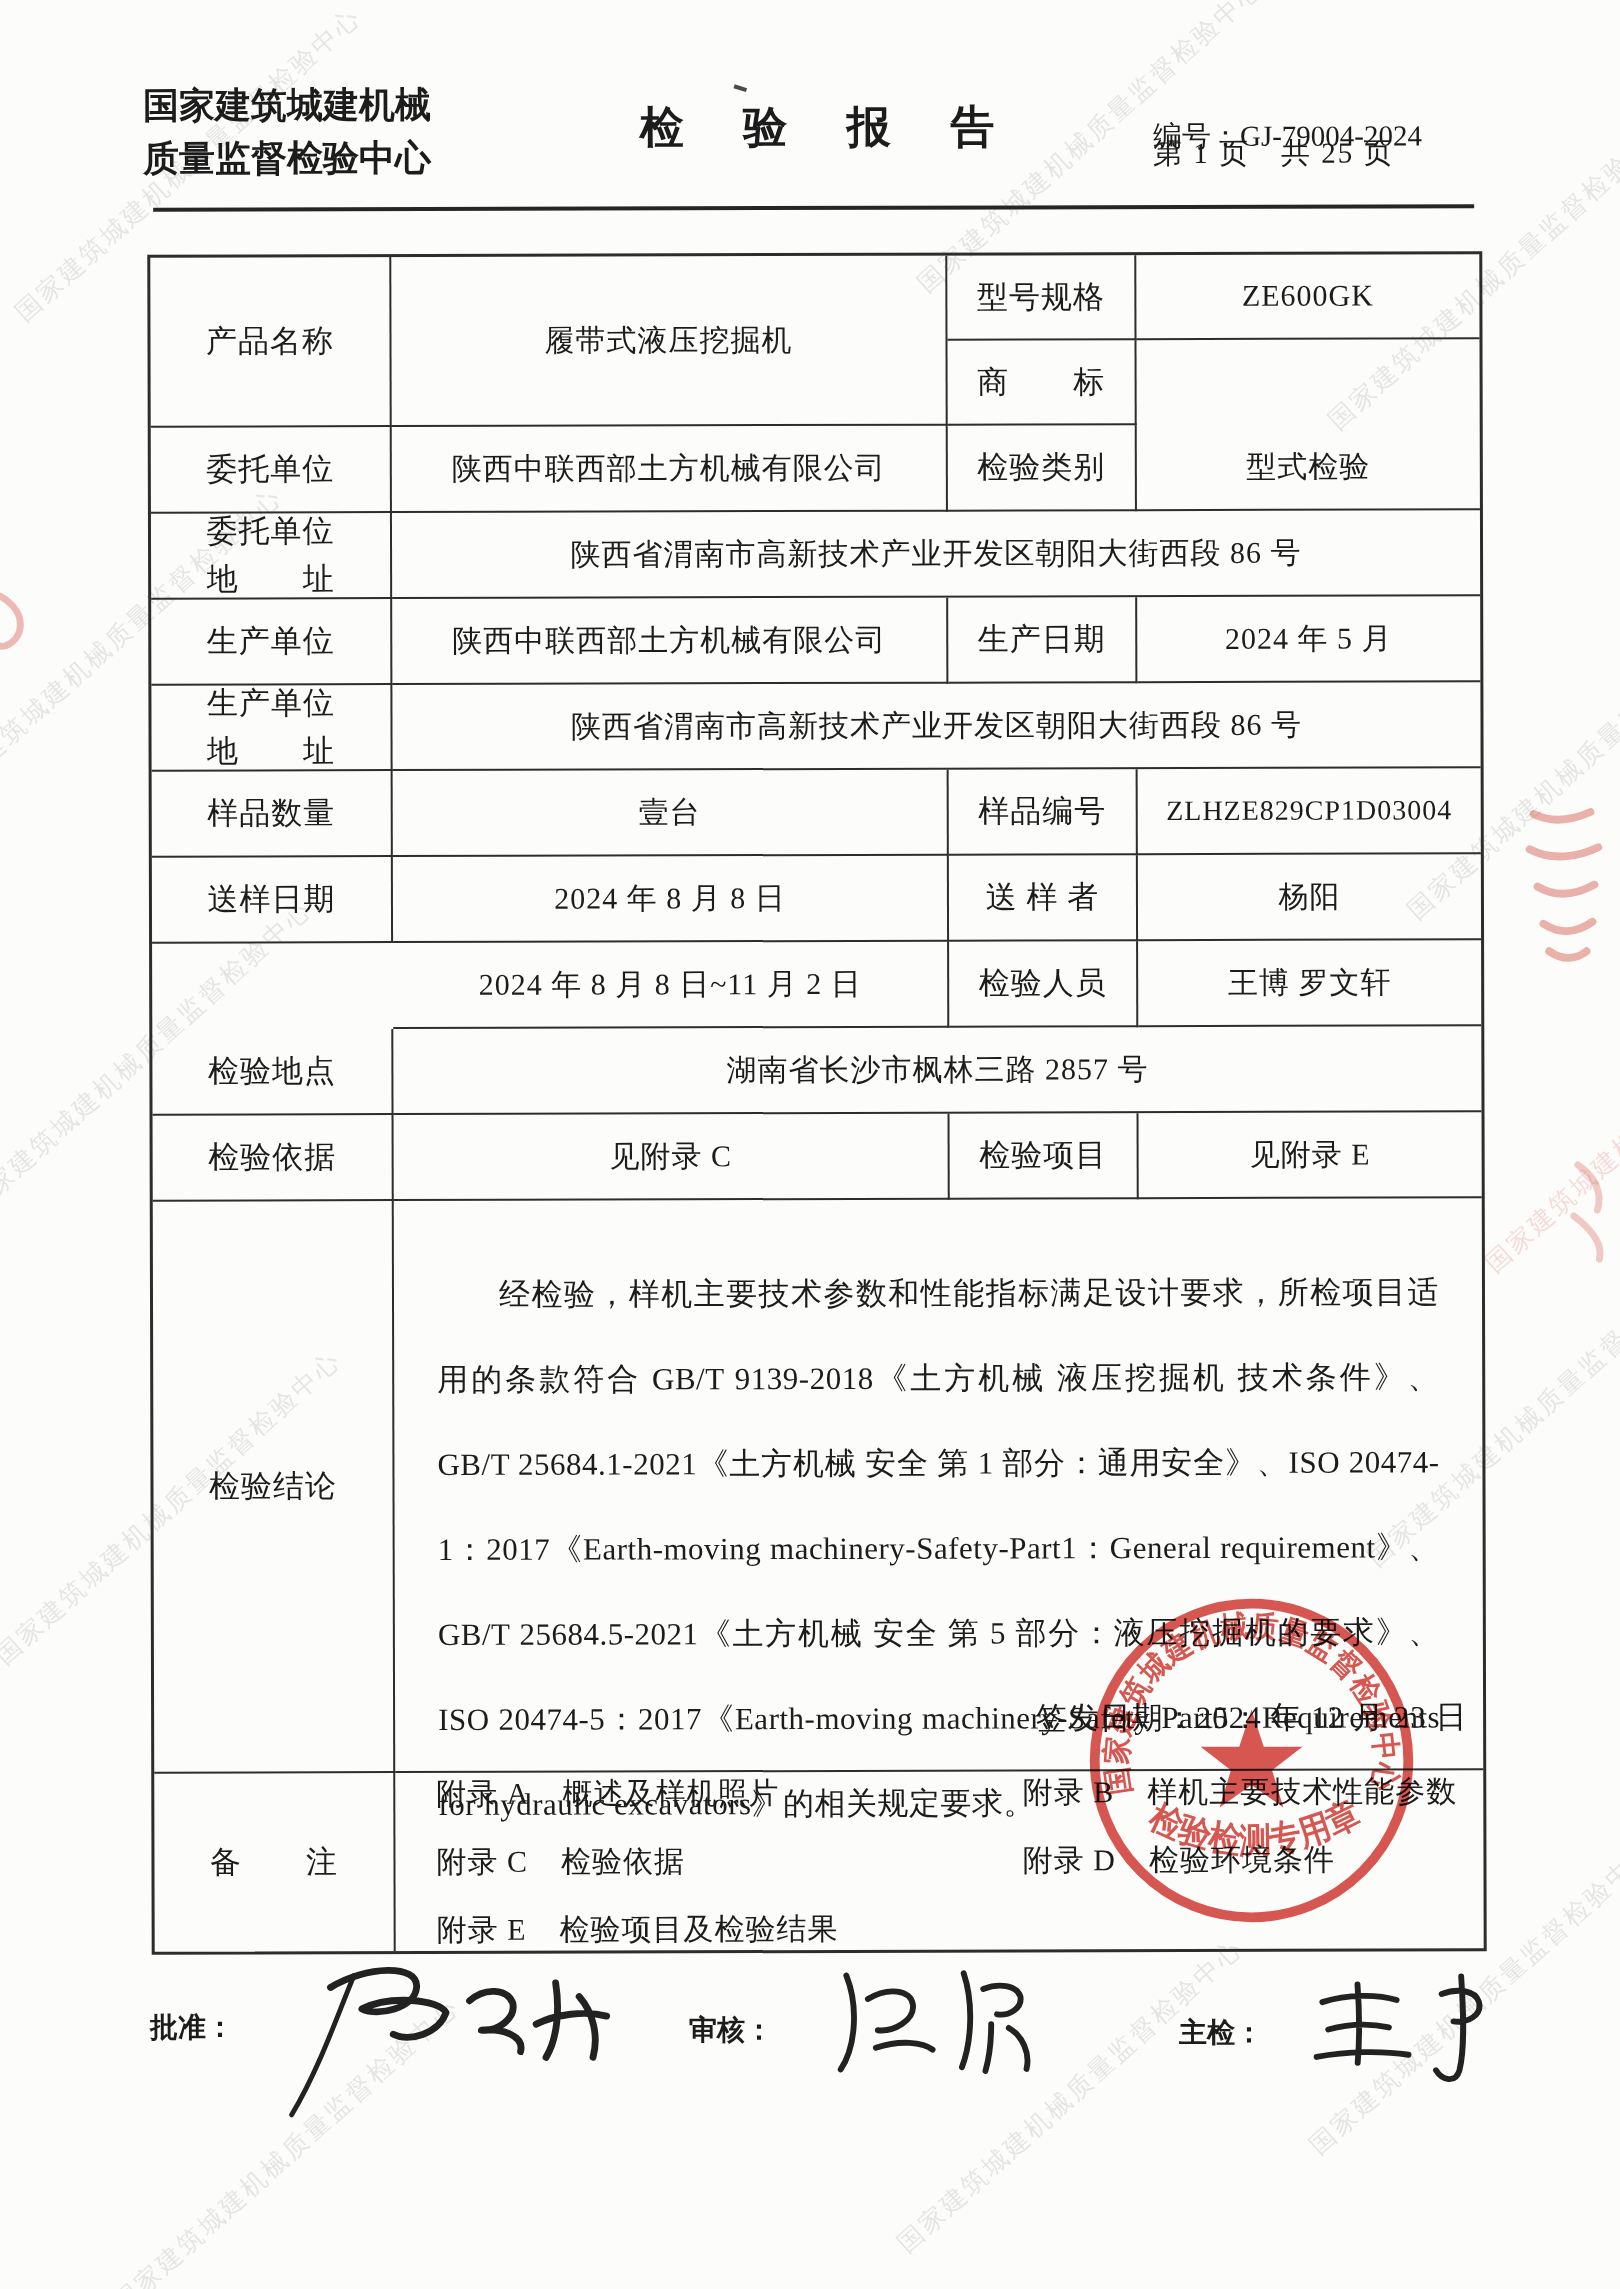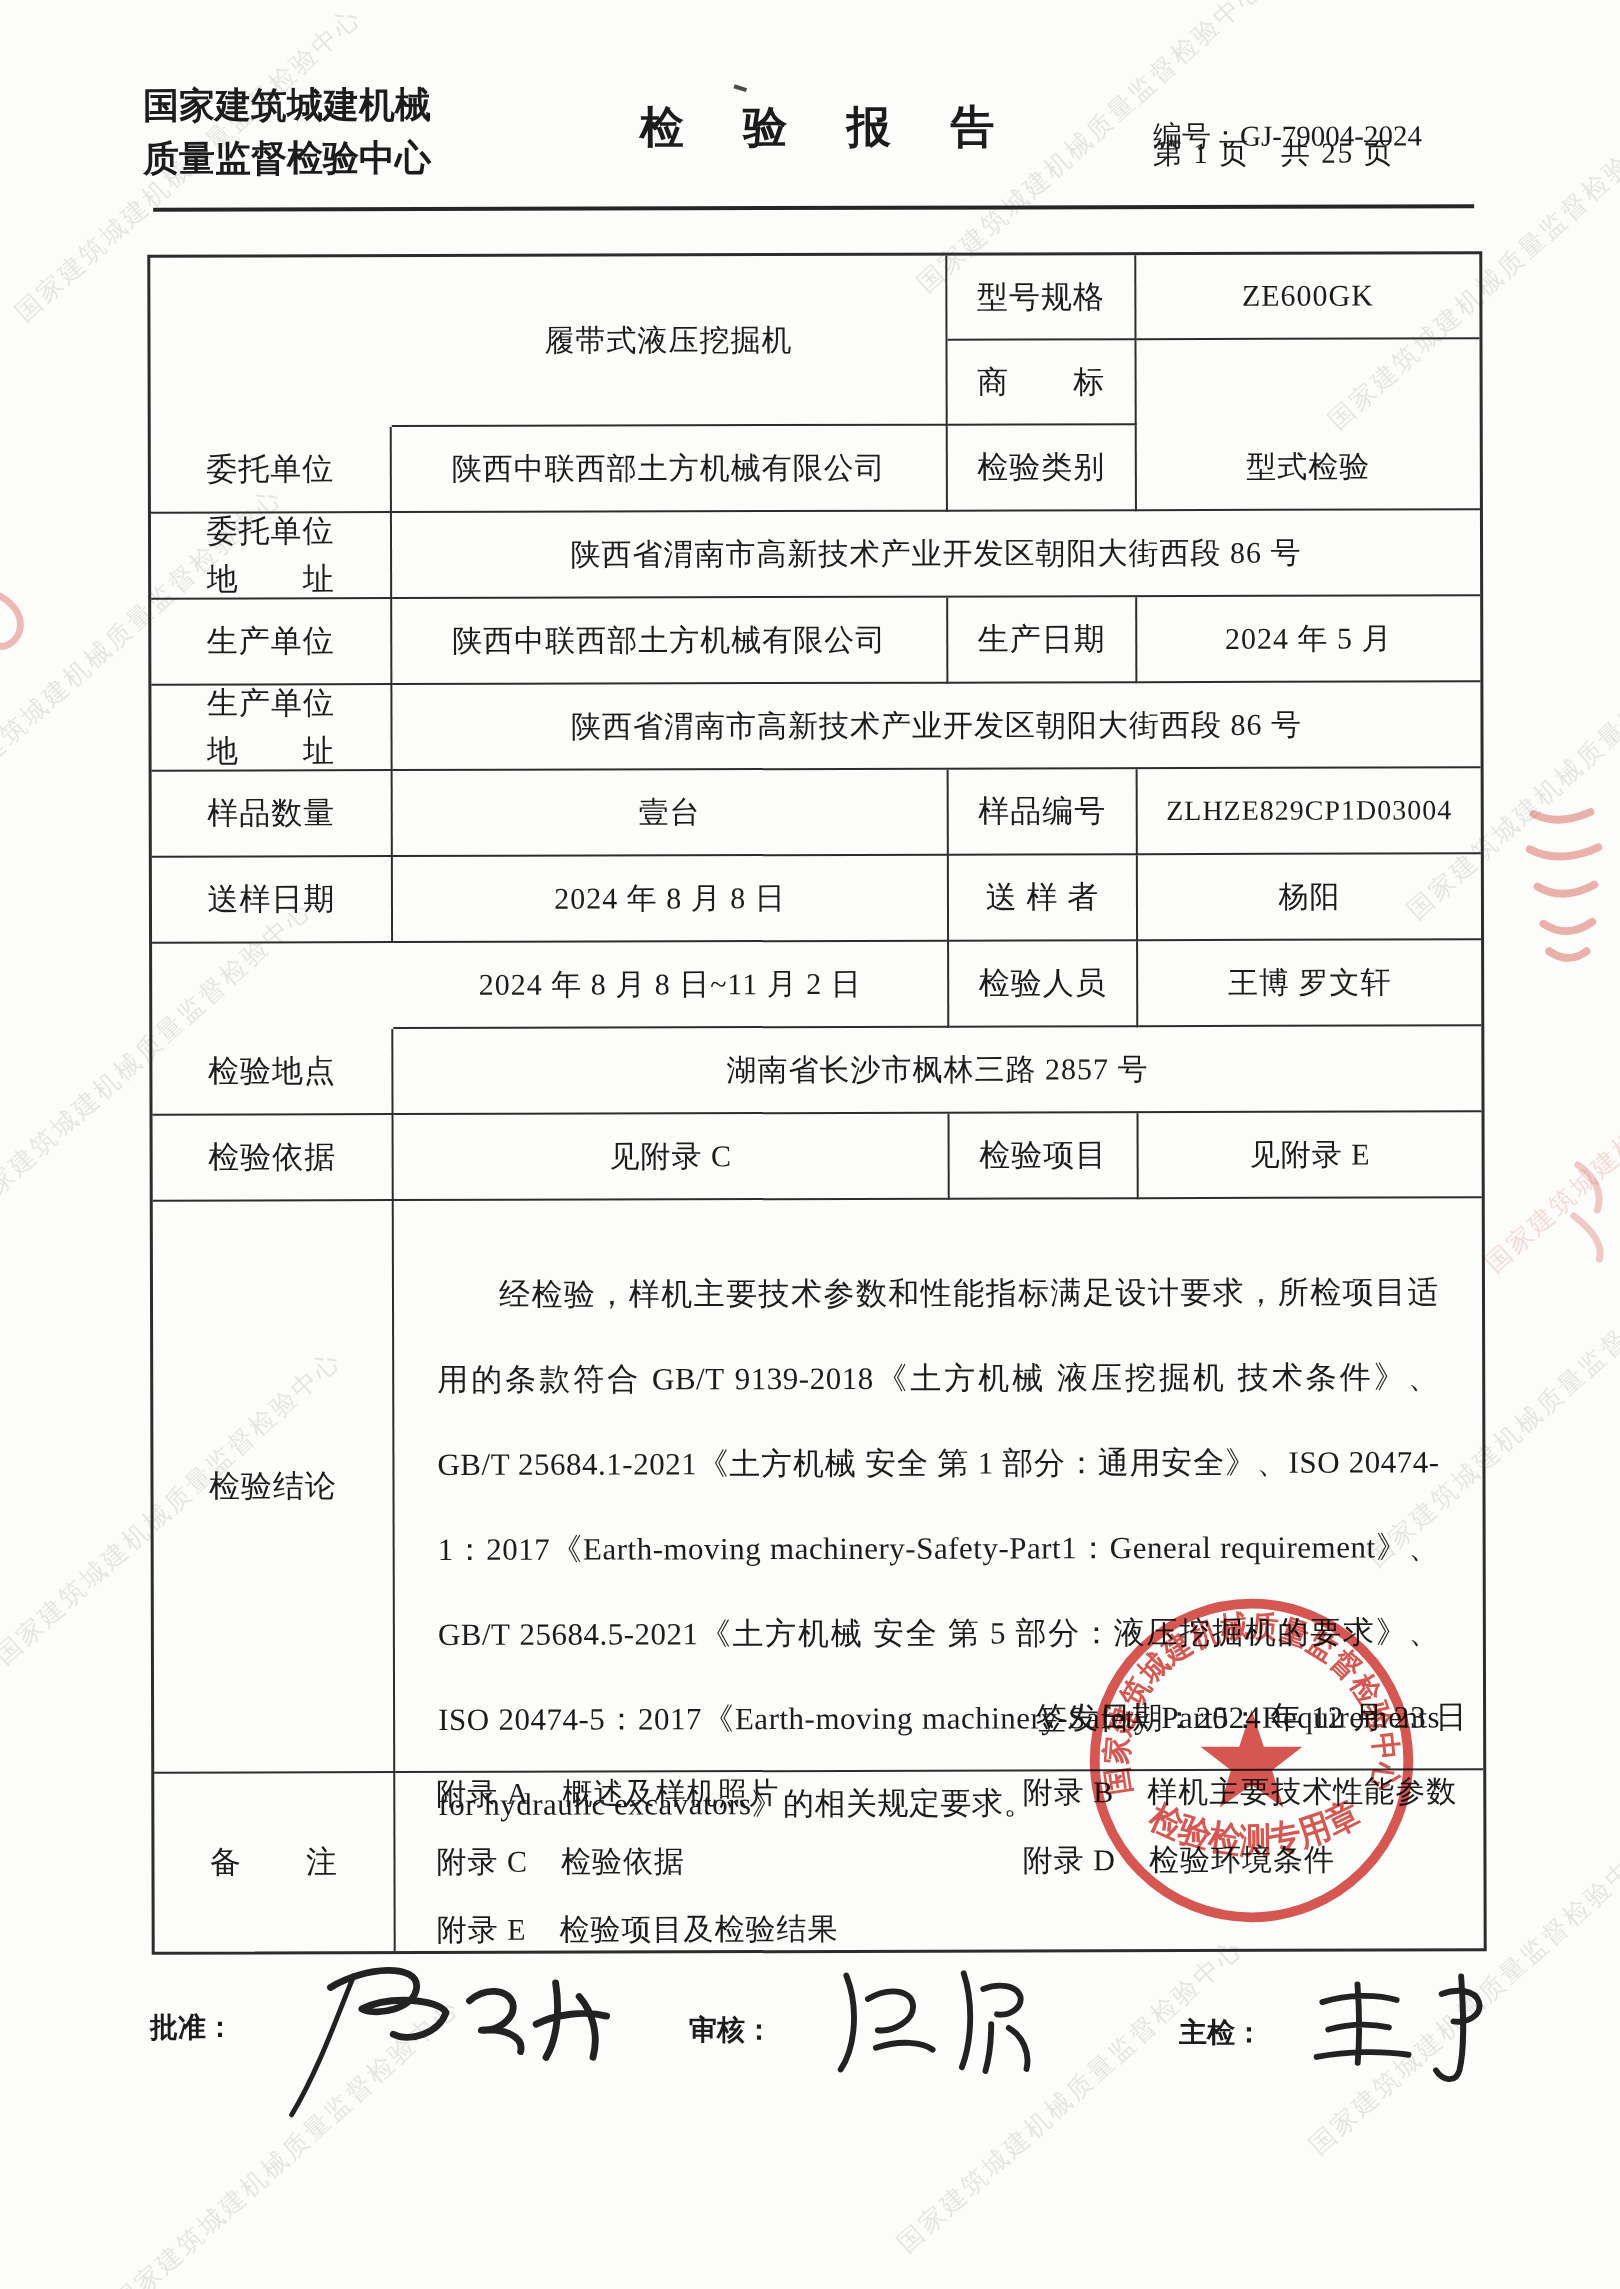--- a/index.html
+++ b/index.html
@@ -106,20 +106,21 @@
     <div class="org l1">国家建筑城建机械</div>
     <div class="org l2">质量监督检验中心</div>
     <div class="doc-title">检　验　报　告</div>
     <div class="hdr-right hdr-no">编号：GJ-79004-2024</div>
     <div class="hdr-right hdr-page">第 1 页　共 25 页</div>
     <div class="hdr-rule"></div>
     <div class="speck"></div>
 
     <div class="tbl">
 
+      <div class="cell lbl" style="grid-row:1/3;grid-column:1/2">产品名称</div>
       <div class="cell" style="grid-row:1/3;grid-column:2/3">履带式液压挖掘机</div>
       <div class="cell lbl" style="grid-row:1/2;grid-column:3/4">型号规格</div>
       <div class="cell lc" style="grid-row:1/2;grid-column:4/5">ZE600GK</div>
       <div class="cell lbl" style="grid-row:2/3;grid-column:3/4">商　　标</div>
 
       <div class="cell lbl" style="grid-row:3/4;grid-column:1/2">委托单位</div>
       <div class="cell" style="grid-row:3/4;grid-column:2/3">陕西中联西部土方机械有限公司</div>
       <div class="cell lbl" style="grid-row:3/4;grid-column:3/4">检验类别</div>
       <div class="cell lc" style="grid-row:3/4;grid-column:4/5">型式检验</div>
 

